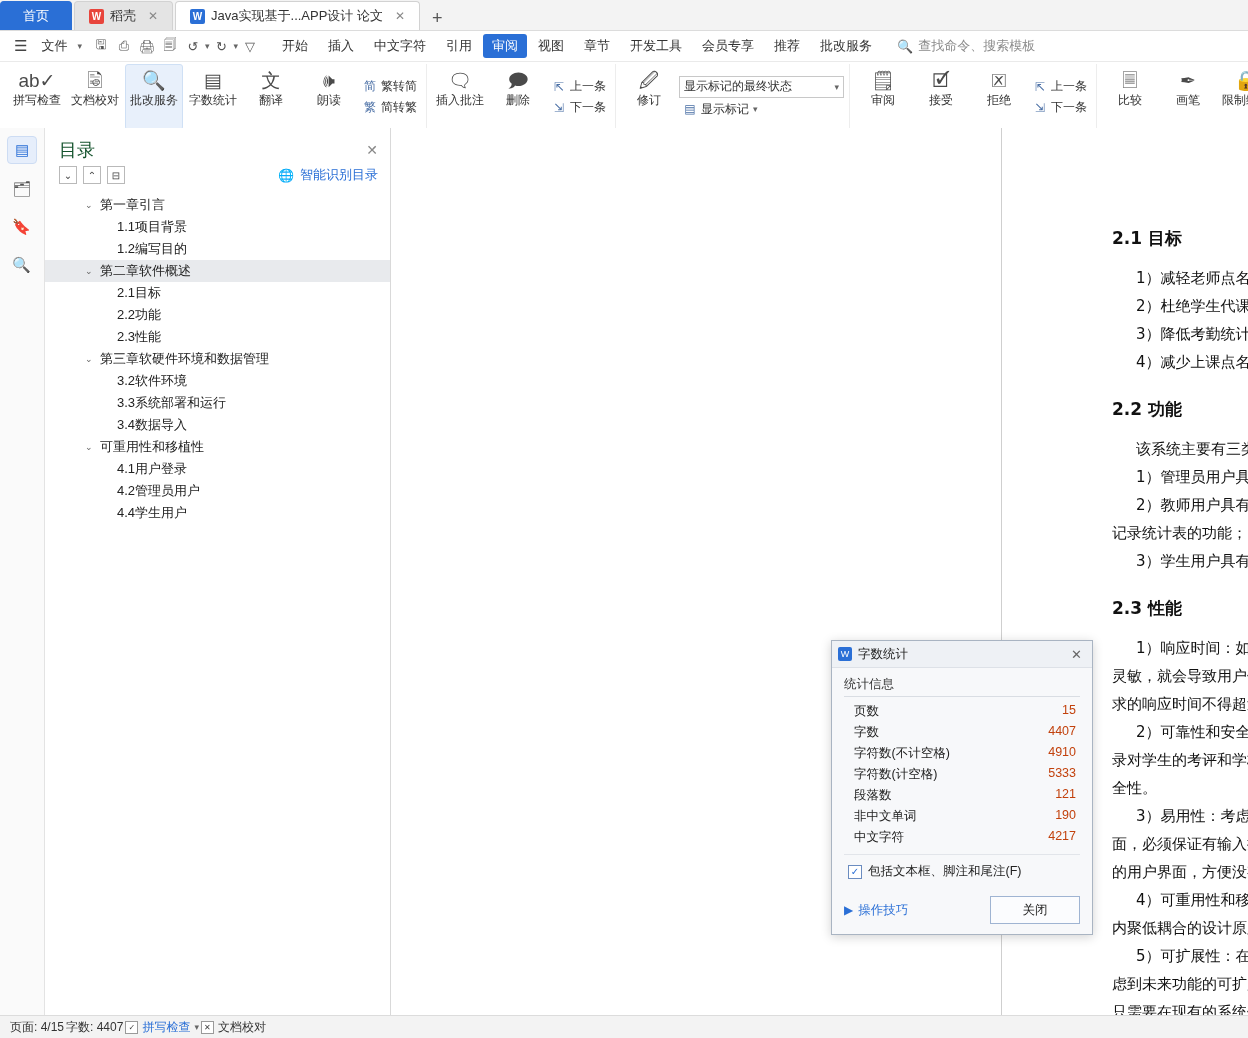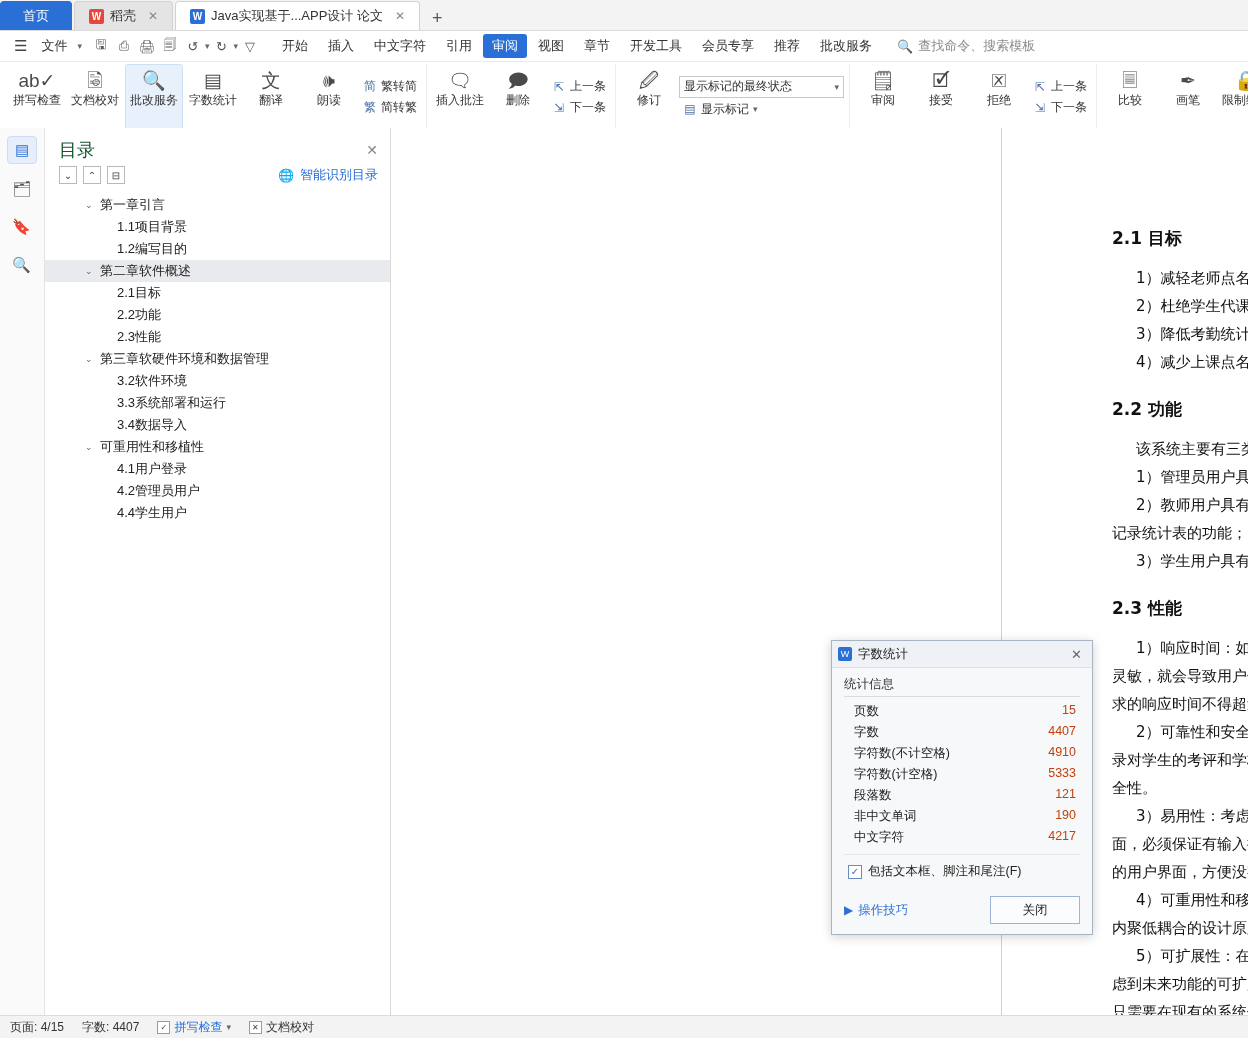--- a/index.html
+++ b/index.html
@@ -432,21 +432,21 @@
 
   
   .statusbar {
     position: absolute;
     left: 0; right: 0; bottom: 0;
     height: 22px;
     background: #f3f3f3;
     border-top: 1px solid #dcdcdc;
     display: flex;
     align-items: center;
-    gap: 18px;
+    gap: 2px;
     padding: 0 10px;
     font-size: 12px;
     color: #333;
   }
   .sb-item { display: flex; align-items: center; gap: 4px; }
   .sb-box {
     width: 11px; height: 11px; border: 1px solid #9a9a9a; background: #fff;
     display: inline-flex; align-items: center; justify-content: center;
     font-size: 8px; color: #444;
   }

